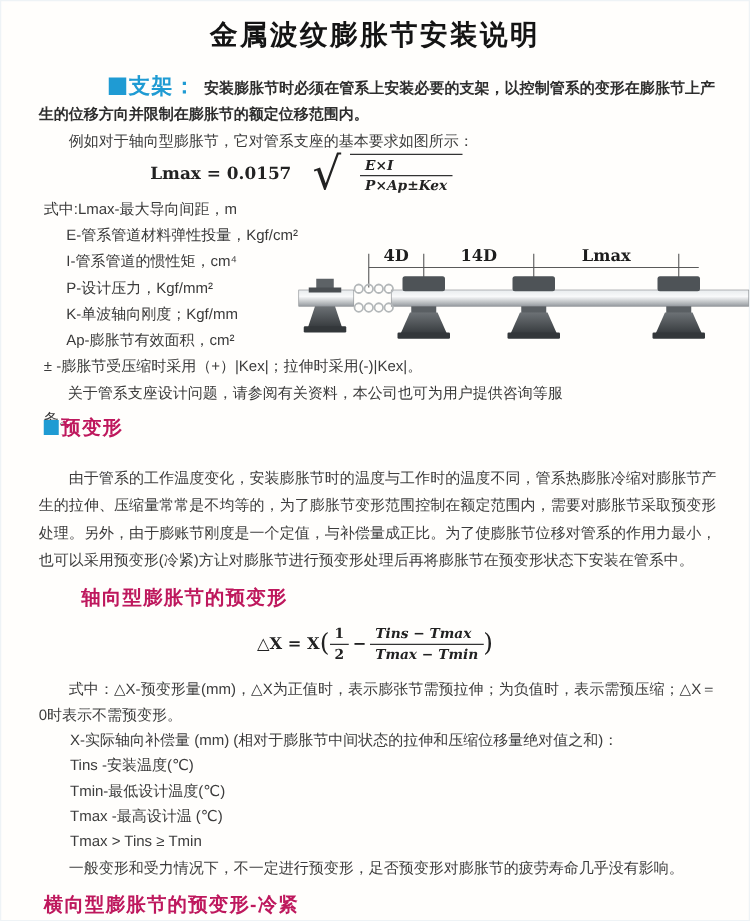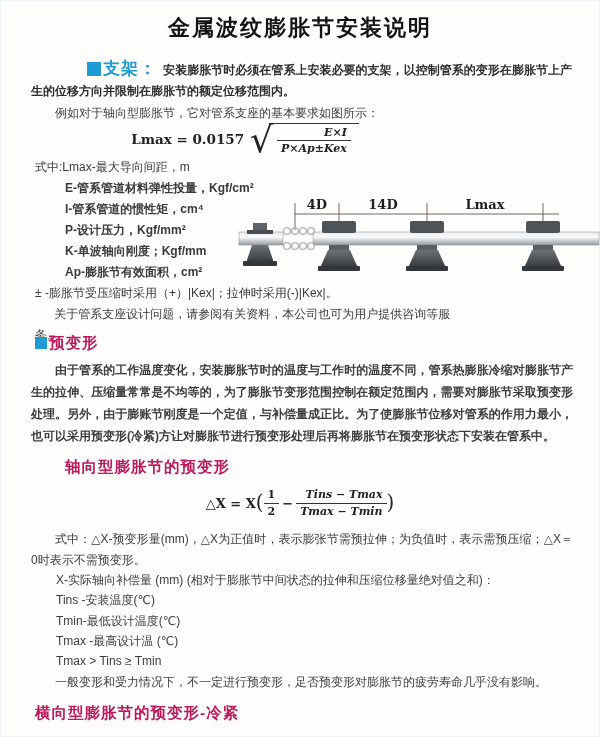--- a/index.html
+++ b/index.html
@@ -40,52 +40,52 @@
     letter-spacing:1px;margin-right:6px;
   }
   .bold-lead{font-weight:bold;color:#2e2e2e;}
   .p-example{text-indent:2em;margin-top:1px;}
   
   .formula{
     display:flex;align-items:center;justify-content:center;
     font-family:"DejaVu Serif","Liberation Serif",serif;
     font-weight:bold;color:#222;
   }
-  .formula-1{position:absolute;top:118px;left:0;right:110px;height:40px;}
+  .formula-1{position:absolute;top:118px;left:0;right:110px;height:40px;gap:11px;}
   .f-lhs{font-size:13.5px;margin-right:6px;}
   .sqrt-sign{font-size:36px;font-weight:400;line-height:0.85;transform:translateY(1px);}
   .radicand{
     border-top:1.6px solid #333;
     margin-left:-4px;padding:2px 8px 0 8px;
   }
-  .frac{display:inline-block;text-align:right;vertical-align:middle;font-size:11px;line-height:1.2;}
+  .frac{display:inline-block;text-align:left;vertical-align:middle;font-size:11px;line-height:1.2;}
   .frac .num{display:block;border-bottom:1px solid #333;padding:0 4px 1px;}
   .frac .den{display:block;padding:1px 4px 0;}
   .ital{font-style:italic;}
   
   .defs{
     position:absolute;top:156px;left:34px;width:420px;
     font-size:12px;line-height:21px;color:#3a3a3a;
   }
-  .defs .item{margin-left:30px;font-weight:bold;}
+  .defs .item{margin-left:18px;}
   .defs .note{text-indent:1.6em;}
   
   .diagram{position:absolute;top:191px;left:236px;width:364px;height:100px;}
   .dim-label{
     font-family:"DejaVu Serif","Liberation Serif",serif;
     font-weight:bold;font-size:13px;fill:#1d1d1d;
   }
   
   .sec2{position:absolute;top:331px;left:0;right:0;font-size:12px;line-height:21px;}
   .h-blue{
     color:#be185d;font-weight:bold;font-size:15.5px;
     margin-left:34px;letter-spacing:1px;
   }
   .p-body{
-    margin:6px 26px 0 30px;text-indent:2em;text-align:justify;line-height:22px;font-weight:bold;
+    margin:18px 26px 0 30px;text-indent:2em;text-align:justify;line-height:22px;
   }
   .h-sub{margin:9px 0 0 64px;}
   .formula-2{margin-top:9px;height:34px;}
   .f2-lhs{font-size:13px;}
   .paren{font-size:20px;font-weight:400;transform:translateY(-1px);}
   .f2-minus{font-size:13px;margin:0 3px;}
   .p-where{margin:9px 26px 0 30px;text-indent:2em;text-align:justify;line-height:20.5px;}
   .def-line{margin-left:55px;line-height:20.3px;}
   .p-note{margin:1px 26px 0 30px;text-indent:2em;}
   .h-lateral{margin-top:9px;font-size:15.5px;}

